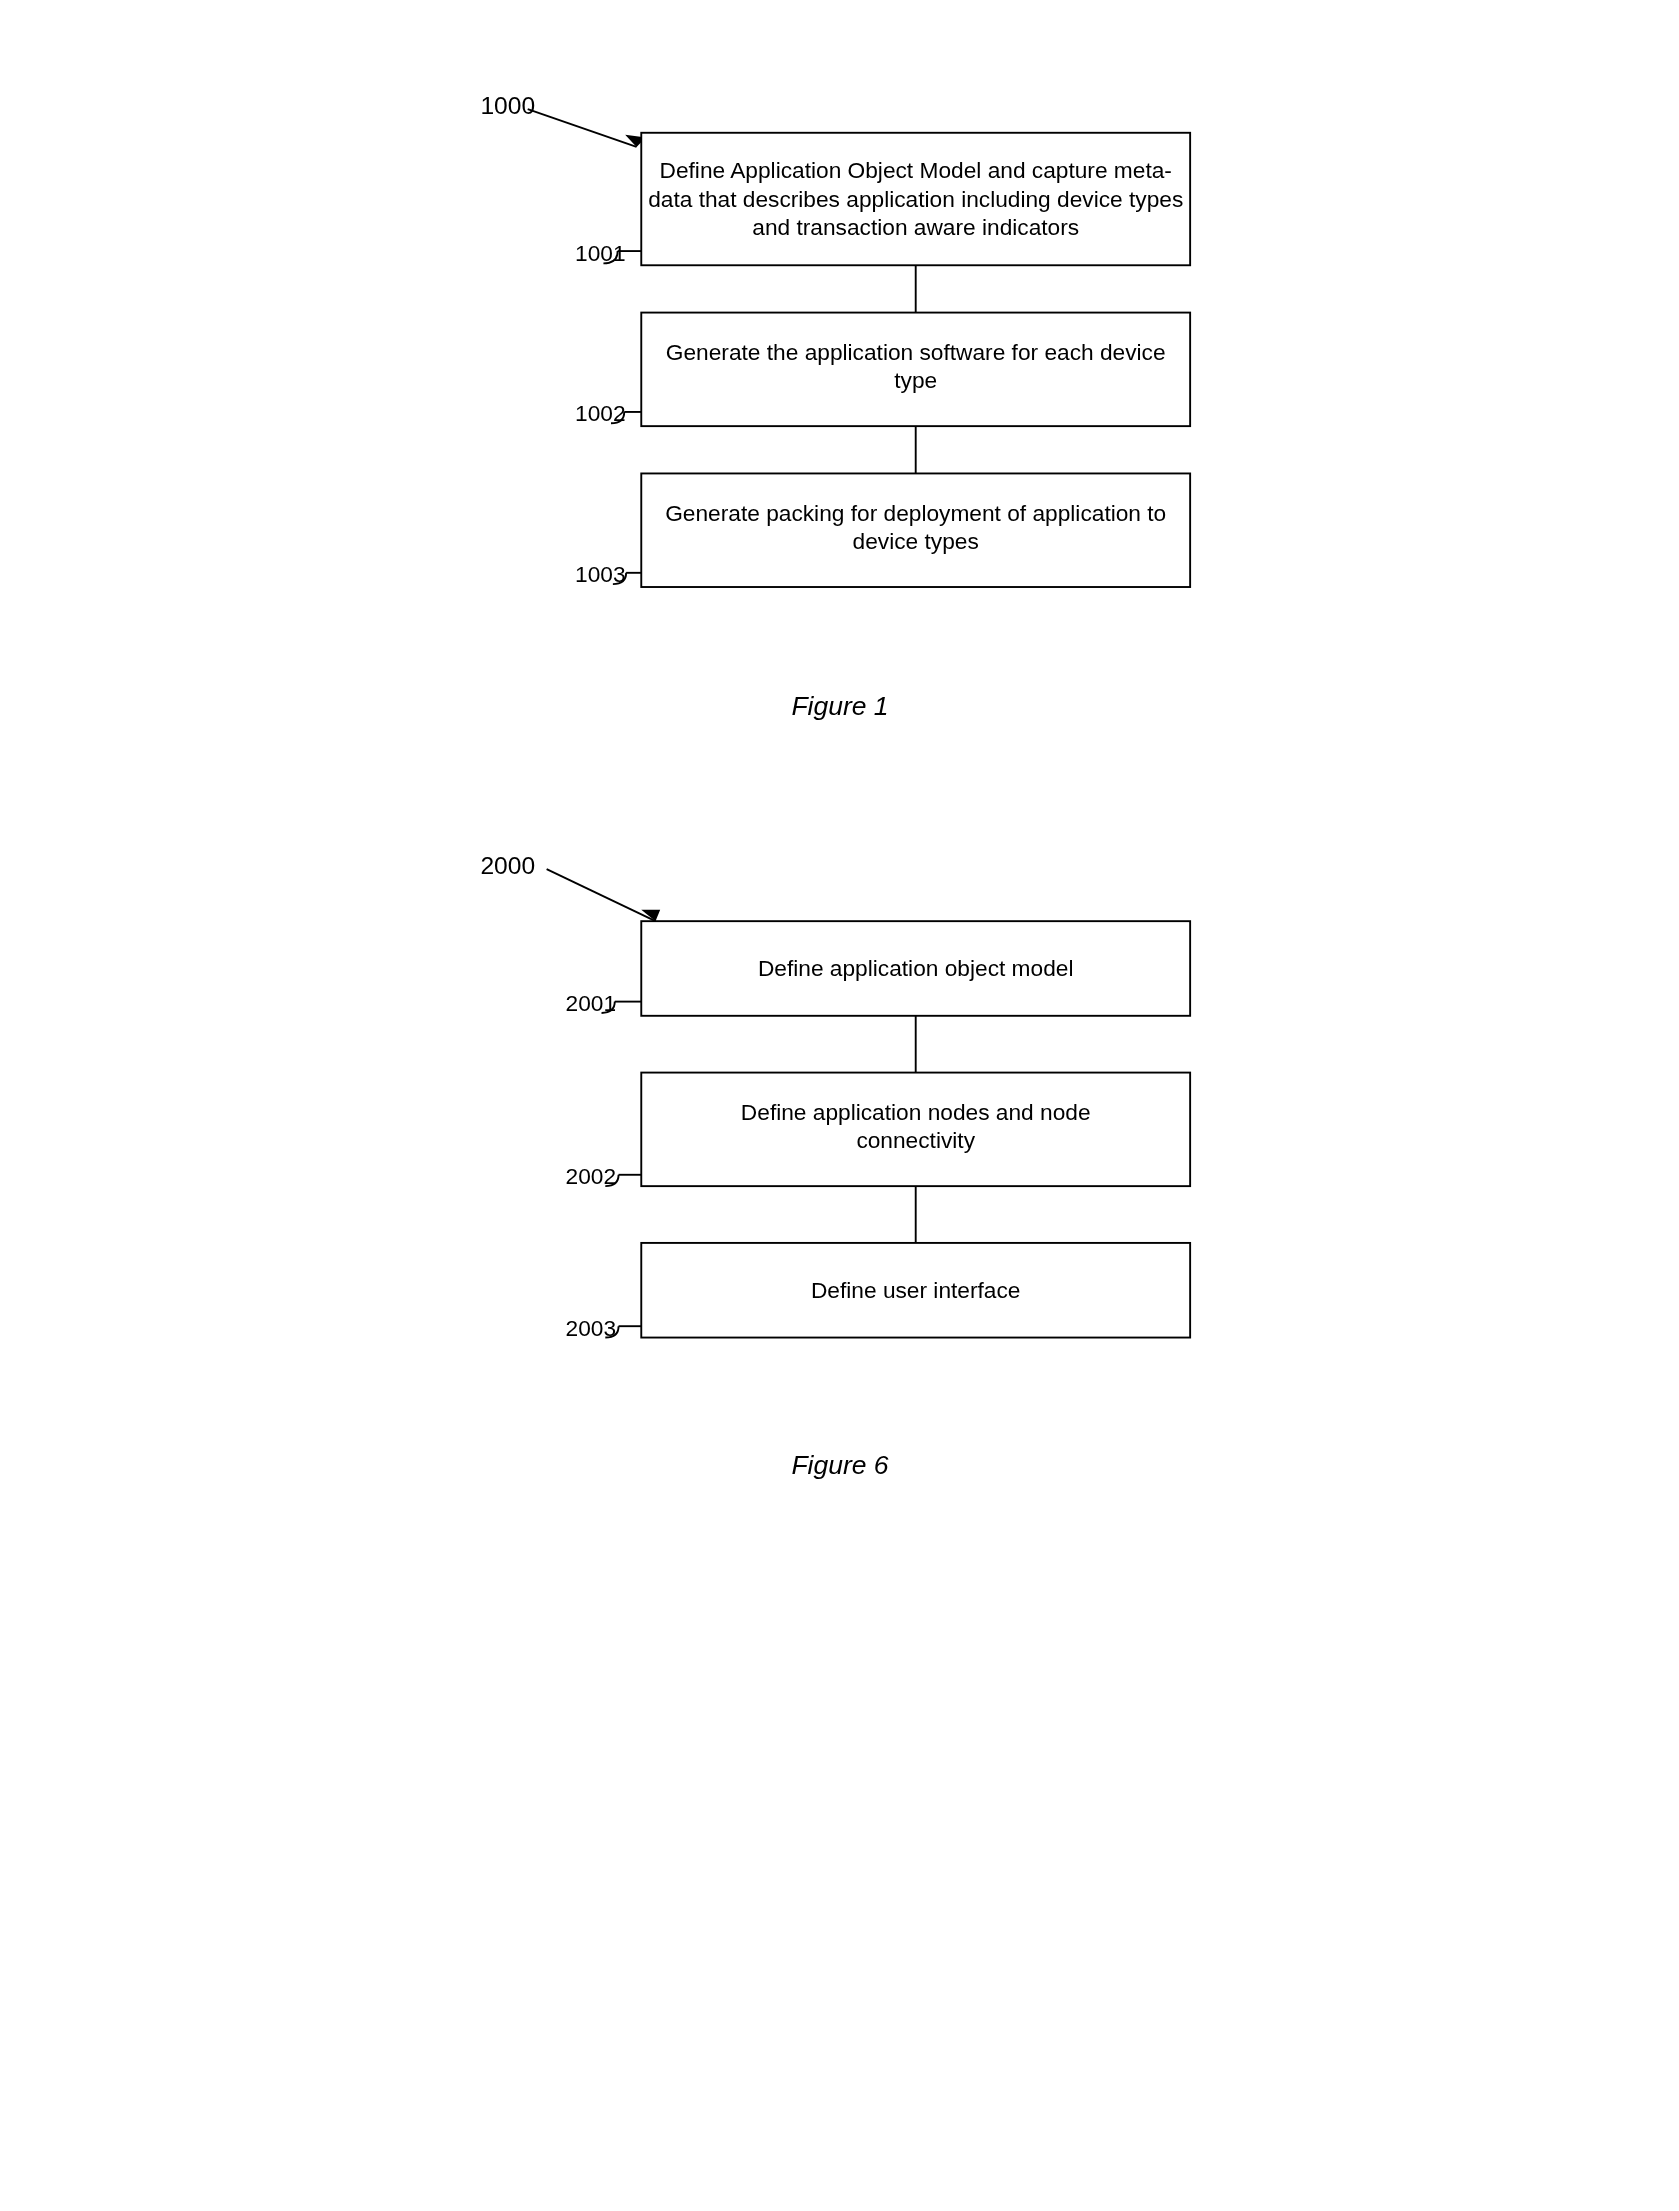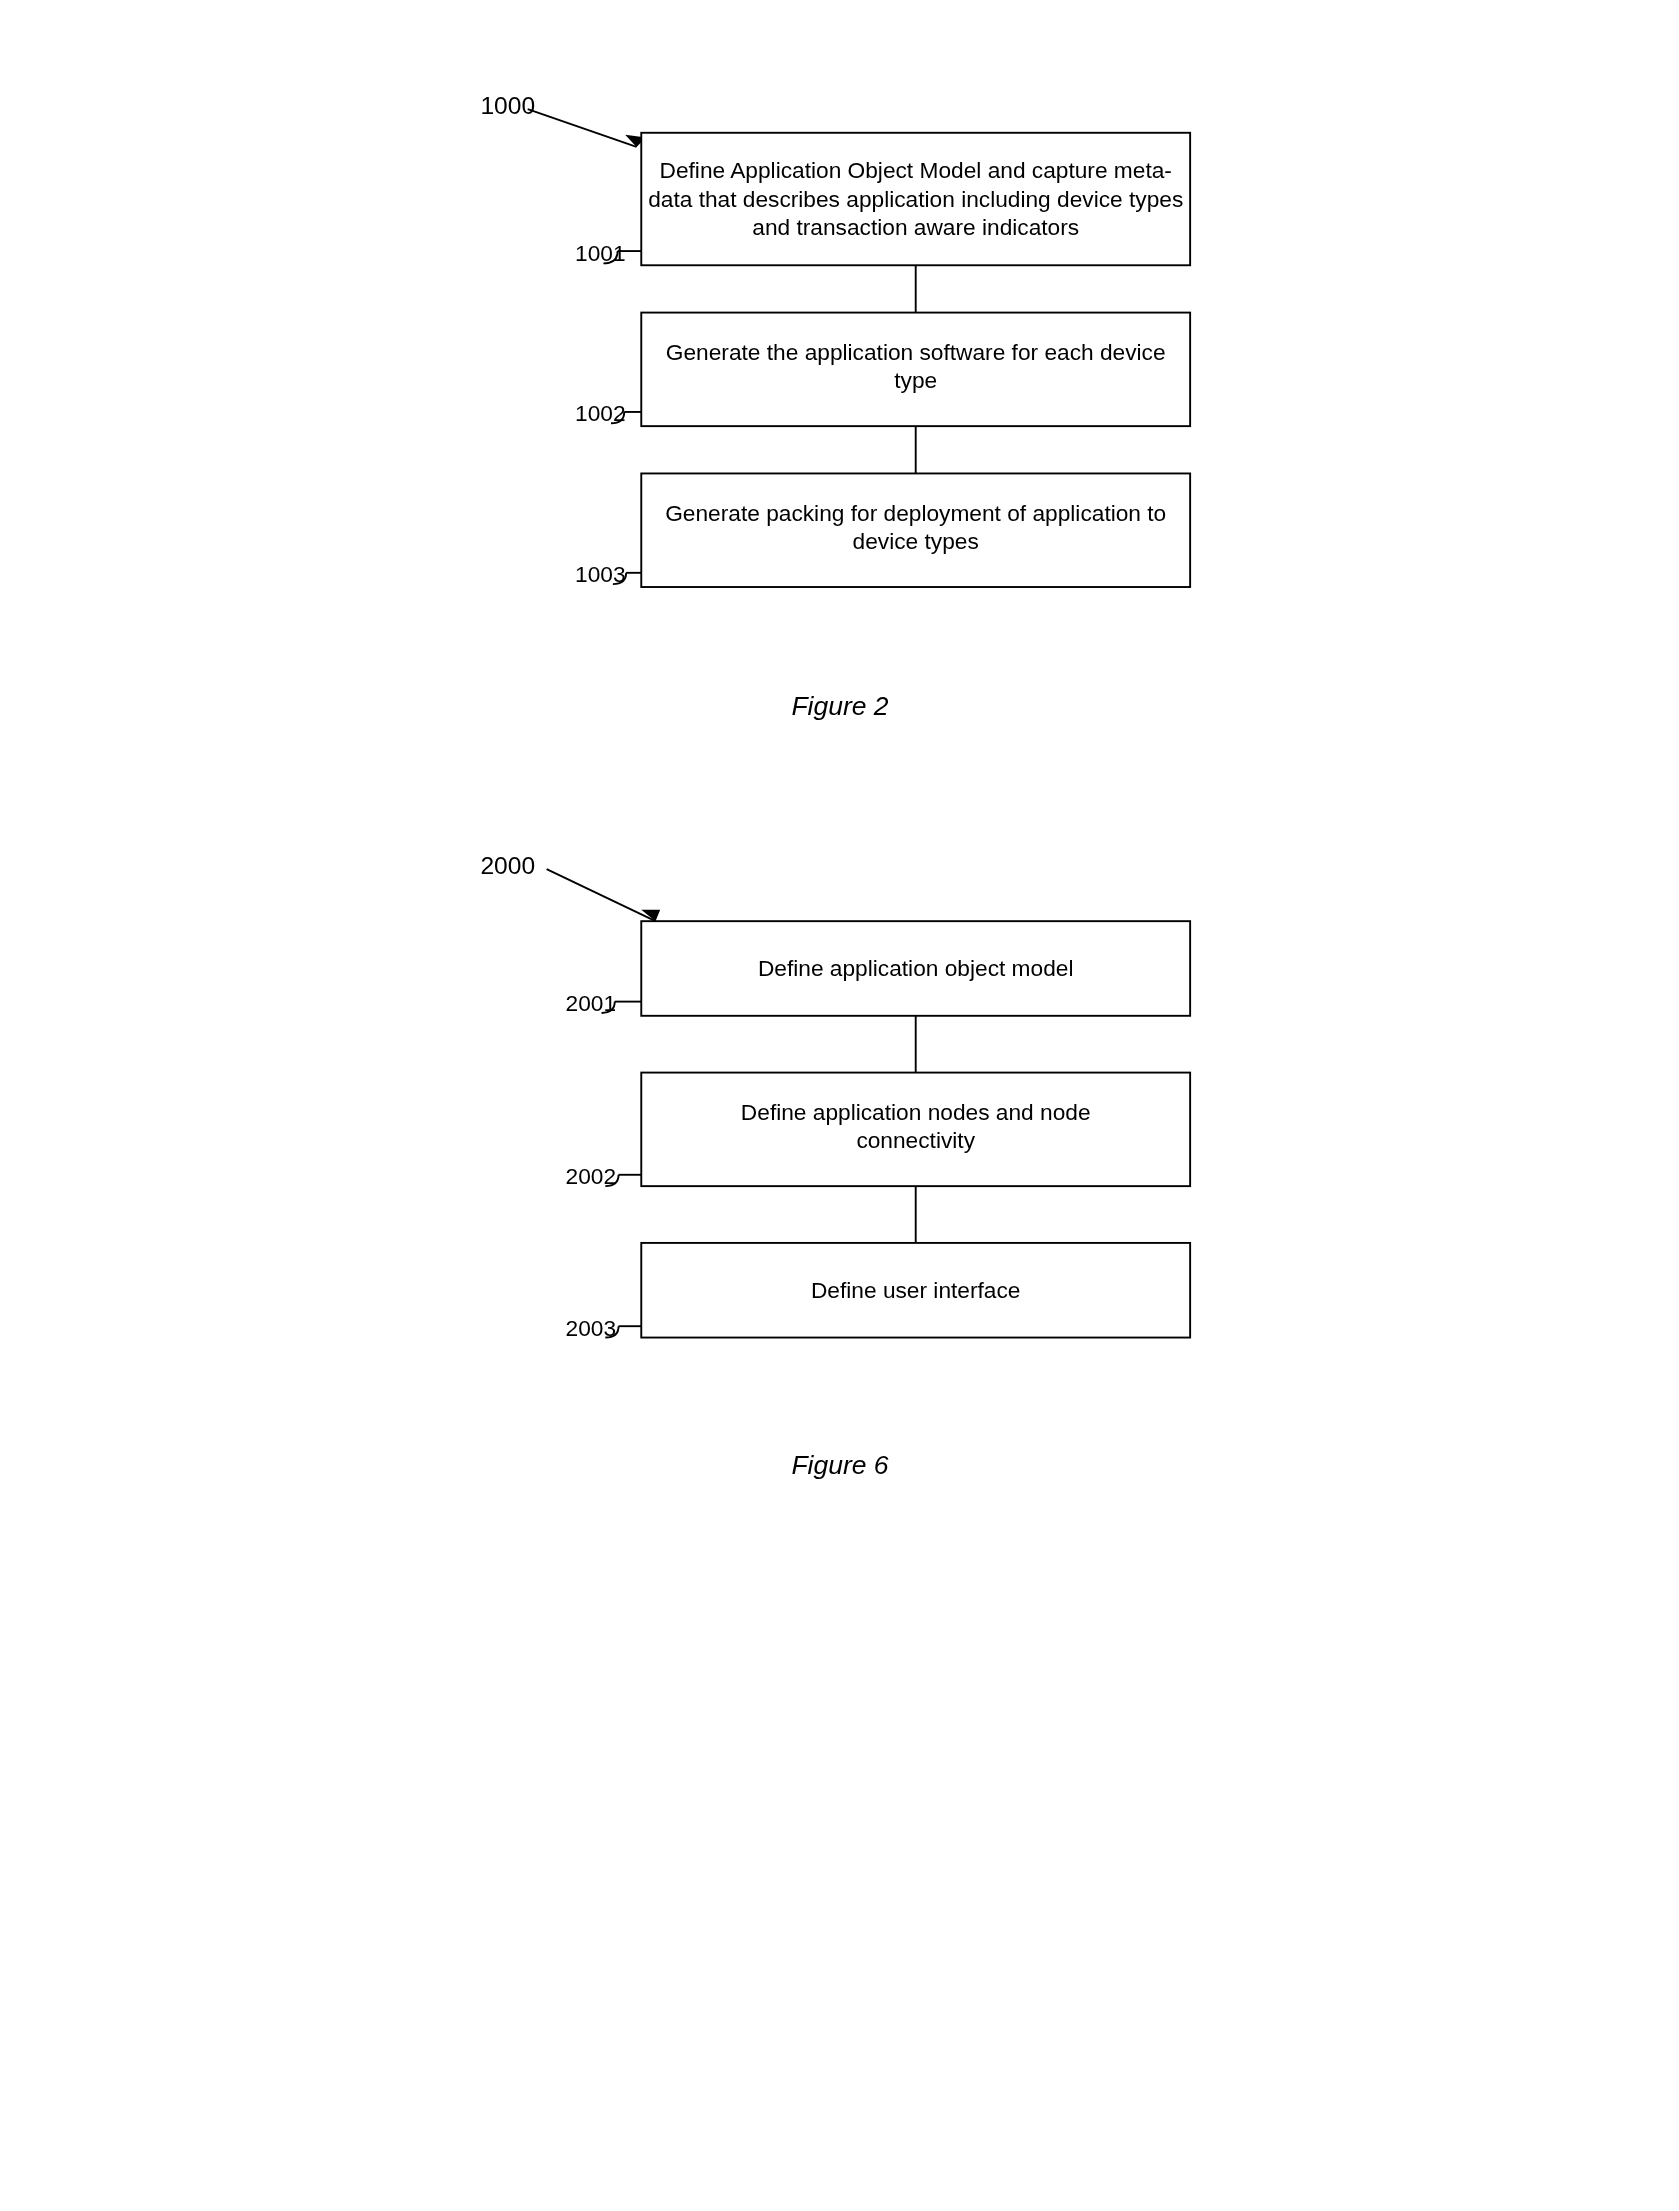--- a/index.html
+++ b/index.html
@@ -89,21 +89,21 @@
 
         <rect x="200" y="420" width="580" height="120" fill="#fff" stroke="#000" stroke-width="2"></rect>
         <text x="490" y="470" text-anchor="middle" font-size="24" font-family="Arial">Generate packing for deployment of application to</text>
         <text x="490" y="500" text-anchor="middle" font-size="24" font-family="Arial">device types</text>
 
         <text x="130" y="535" font-size="24" font-family="Arial">1003</text>
         <path d="M170,537 Q184,537 184,525" fill="none" stroke="#000" stroke-width="2"></path>
         <line x1="184" y1="525" x2="200" y2="525" stroke="#000" stroke-width="2"></line>
       </svg>
 
-      <div class="diagram-label">Figure 2</div>
+      <div class="diagram-label">Figure 1</div>
     </div>
   </div>
 
   <div class="figure-section">
     <div class="diagram-container">
 
       <svg class="diagram-svg" viewBox="0 0 820 620" xmlns="http://www.w3.org/2000/svg">
 
         <text x="30" y="40" font-size="26" font-family="Arial">2000</text>
 

